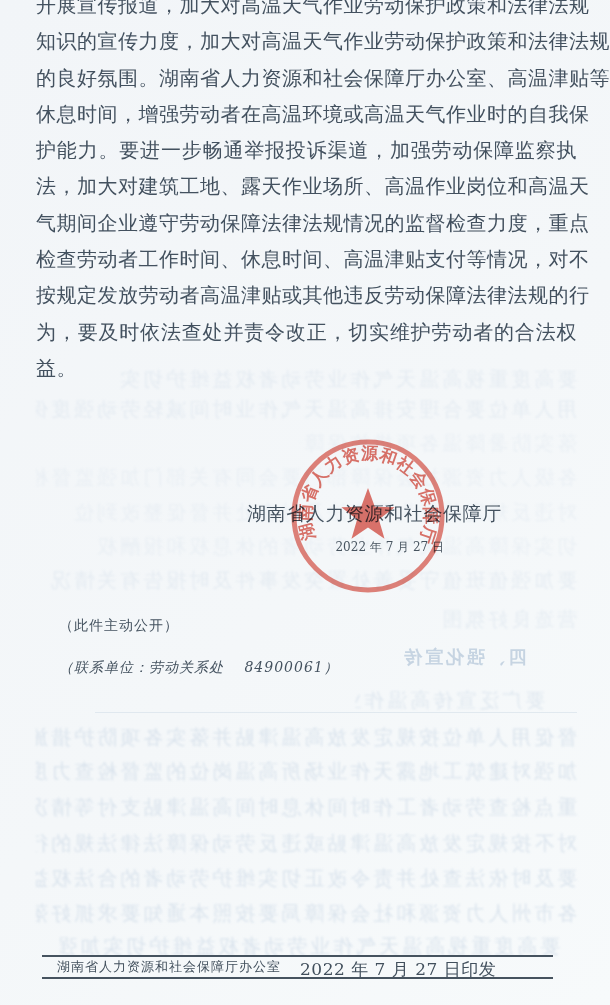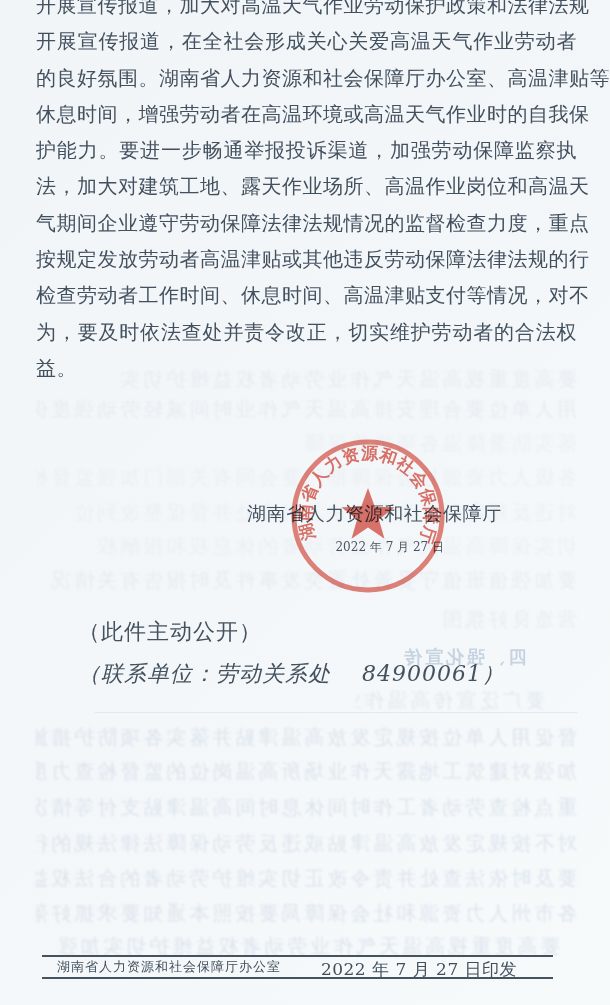--- a/index.html
+++ b/index.html
@@ -27,34 +27,34 @@
     text-align:justify; text-align-last:justify;
   }
   .sig-date {
     position:absolute; left:302px; top:539px; width:142px;
     font-size:12px; color:#47545f; white-space:nowrap; text-align:right;
   }
   
   .seal { position:absolute; left:286px; top:434px; width:164px; height:164px;
           mix-blend-mode:multiply; opacity:0.92; }
   
-  .note { position:absolute; left:78px; font-size:22px; color:#44525f;
+  .note { position:absolute; left:59px; font-size:14px; color:#44525f;
           letter-spacing:1px; white-space:pre; }
   .note.public  { top:617px; }
   .note.contact { top:659px;font-style:italic; }
   
   .footer-rule { position:absolute; left:42px; width:511px; height:2px; background:#46535f; }
   .footer-rule.top    { top:955px; }
   .footer-rule.bottom { top:977px; }
   .footer-office {
     position:absolute; left:57px; top:958px; font-size:13px; color:#414f5c;
     letter-spacing:1px; white-space:nowrap;
   }
   .footer-date {
-    position:absolute; left:300px; top:958px; width:238px; text-align:center;
+    position:absolute; left:300px; top:958px; width:238px; text-align:left;
     font-size:17px; color:#414f5c; letter-spacing:0.5px; white-space:nowrap;
   }
   
   .ghost {
     position:absolute; transform:scaleX(-1); filter:blur(0.9px);
     color:#c3d2e2; font-size:20px; letter-spacing:3px;
     white-space:nowrap; overflow:hidden; pointer-events:none;
   }
   .ghost.faint  { opacity:0.30; }
   .ghost.vfaint { opacity:0.20; }
@@ -84,28 +84,28 @@
     <div class="ghost low" style="top:758px; left:36px;  width:541px;">加强对建筑工地露天作业场所高温岗位的监督检查力度</div>
     <div class="ghost low" style="top:794px; left:36px;  width:541px;">重点检查劳动者工作时间休息时间高温津贴支付等情况</div>
     <div class="ghost low" style="top:830px; left:36px;  width:541px;">对不按规定发放高温津贴或违反劳动保障法律法规的行为</div>
     <div class="ghost low" style="top:865px; left:36px;  width:541px;">要及时依法查处并责令改正切实维护劳动者的合法权益</div>
     <div class="ghost low" style="top:900px; left:36px;  width:541px;">各市州人力资源和社会保障局要按照本通知要求抓好落实</div>
     <div class="ghost low" style="top:933px; left:60px;  width:500px;">要高度重视高温天气作业劳动者权益维护切实加强组织领导</div>
   </div>
 
   <div class="body-text">
     <div class="body-line">开展宣传报道，加大对高温天气作业劳动保护政策和法律法规</div>
-    <div class="body-line">开展宣传报道，在全社会形成关心关爱高温天气作业劳动者</div>
+    <div class="body-line">知识的宣传力度，加大对高温天气作业劳动保护政策和法律法规</div>
     <div class="body-line">的良好氛围。湖南省人力资源和社会保障厅办公室、高温津贴等</div>
     <div class="body-line">休息时间，增强劳动者在高温环境或高温天气作业时的自我保</div>
     <div class="body-line">护能力。要进一步畅通举报投诉渠道，加强劳动保障监察执</div>
     <div class="body-line">法，加大对建筑工地、露天作业场所、高温作业岗位和高温天</div>
     <div class="body-line">气期间企业遵守劳动保障法律法规情况的监督检查力度，重点</div>
+    <div class="body-line">检查劳动者工作时间、休息时间、高温津贴支付等情况，对不</div>
     <div class="body-line">按规定发放劳动者高温津贴或其他违反劳动保障法律法规的行</div>
-    <div class="body-line">检查劳动者工作时间、休息时间、高温津贴支付等情况，对不</div>
     <div class="body-line">为，要及时依法查处并责令改正，切实维护劳动者的合法权</div>
     <div class="body-line last">益。</div>
   </div>
 
   <div class="sig-org">湖南省人力资源和社会保障厅</div>
   <div class="sig-date">2022 年 7 月 27 日</div>
 
   <svg class="seal" viewBox="0 0 164 164">
     <circle cx="82" cy="82" r="74" fill="none" stroke="#dd584c" stroke-width="5" opacity="0.8"></circle>
     <polygon points="82,54 88.8,72.7 108.6,73.3 92.9,85.6 98.5,104.7 82,93.5 65.5,104.7 71.1,85.6 55.4,73.3 75.2,72.7" fill="#da4f43" opacity="0.85"></polygon>

